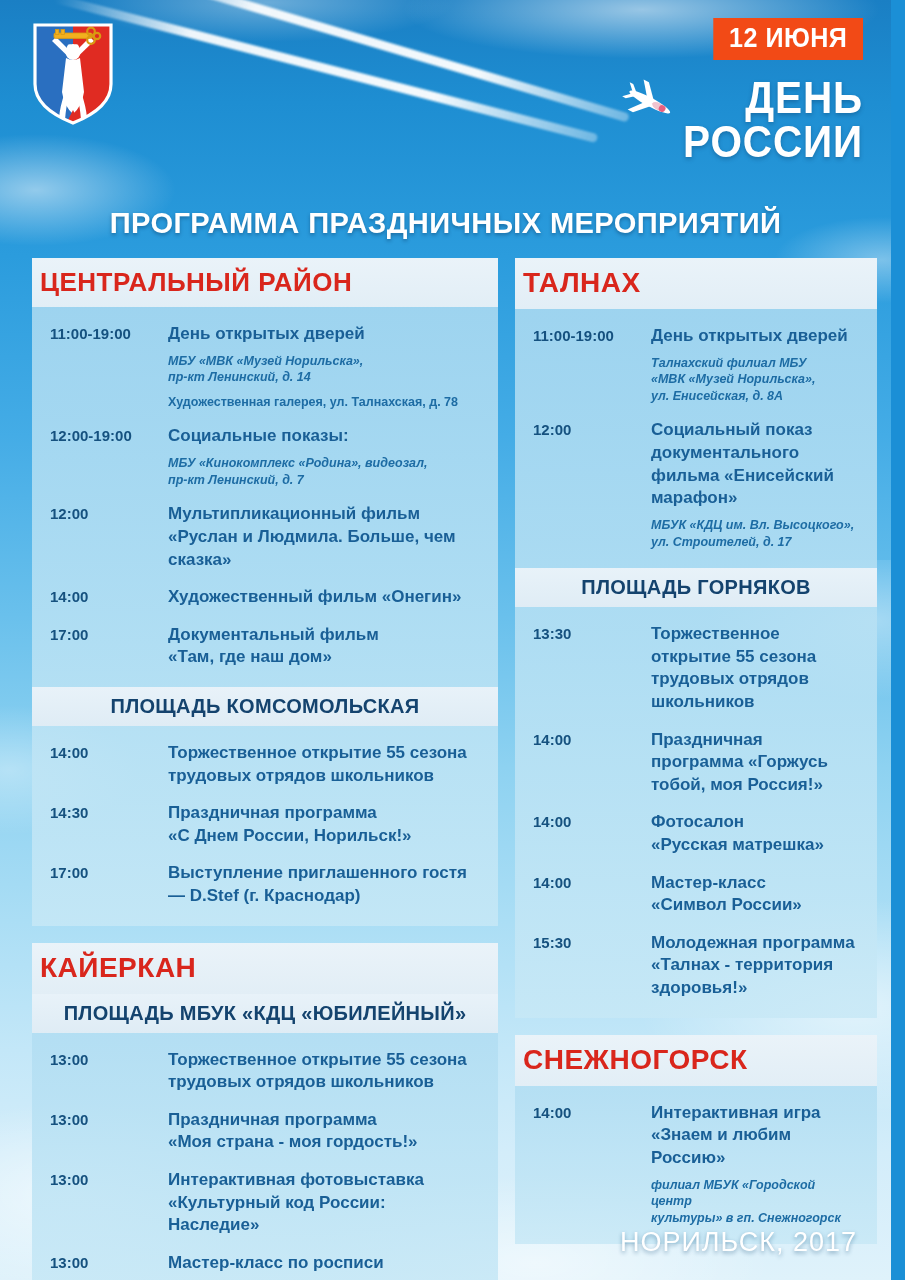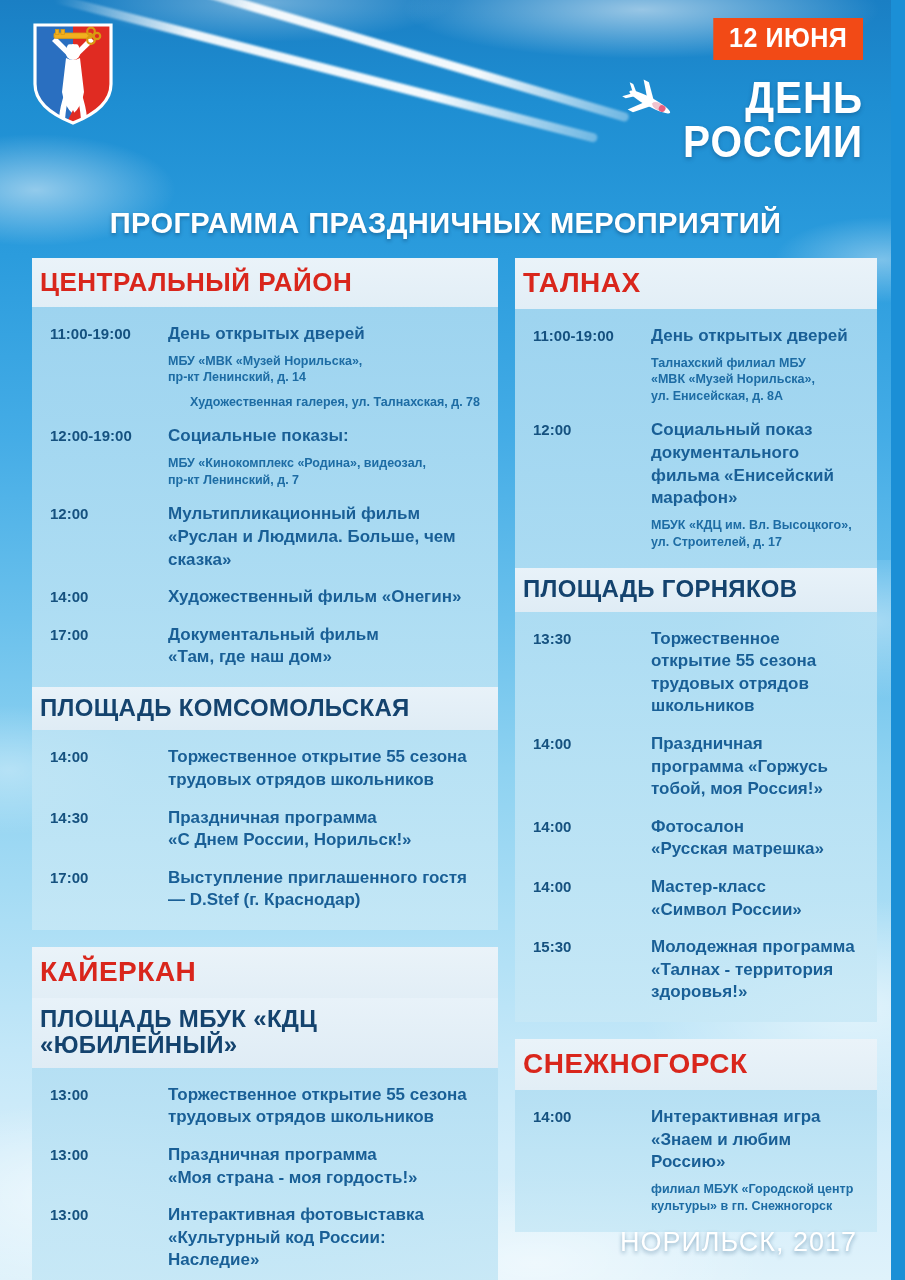--- a/index.html
+++ b/index.html
@@ -152,23 +152,24 @@
     font-weight: 700;
     font-size: 28px;
     letter-spacing: 0.5px;
     padding: 11px 8px 12px 8px;
     line-height: 1;
   }
   .district-head.small { font-size: 26px; }
 
   .venue-head {
     background: linear-gradient(180deg, #e8f2f9 0%, #dfecf5 100%);
+    text-align: center;
     color: #14436e;
     font-weight: 700;
-    font-size: 24px;
+    font-size: 20px;
     letter-spacing: 0.3px;
     padding: 8px 8px 9px 8px;
     line-height: 1.1;
   }
 
   .events { padding: 16px 18px 16px 18px; }
   .events.tight { }
 
   .event {
     display: flex;
@@ -197,22 +198,22 @@
     font-size: 17px;
     line-height: 1.33;
   }
   .ev-place {
     color: #1d6ca4;
     font-weight: 700;
     font-size: 12.5px;
     line-height: 1.33;
     margin-top: 6px;
   }
-  .ev-place + .ev-place { margin-top: 8px; text-align: right; }
-  .ev-title + .ev-place { margin-top: 7px; }
+  .ev-place + .ev-place { margin-top: 8px; }
+  .ev-title + .ev-place { margin-top: 7px; font-style: italic; }
 
   .footer-city {
     position: absolute;
     right: 34px;
     bottom: 22px;
     color: #ffffff;
     font-weight: 400;
     font-size: 27px;
     letter-spacing: 1px;
     text-shadow: 0 2px 4px rgba(15,70,115,.45);

